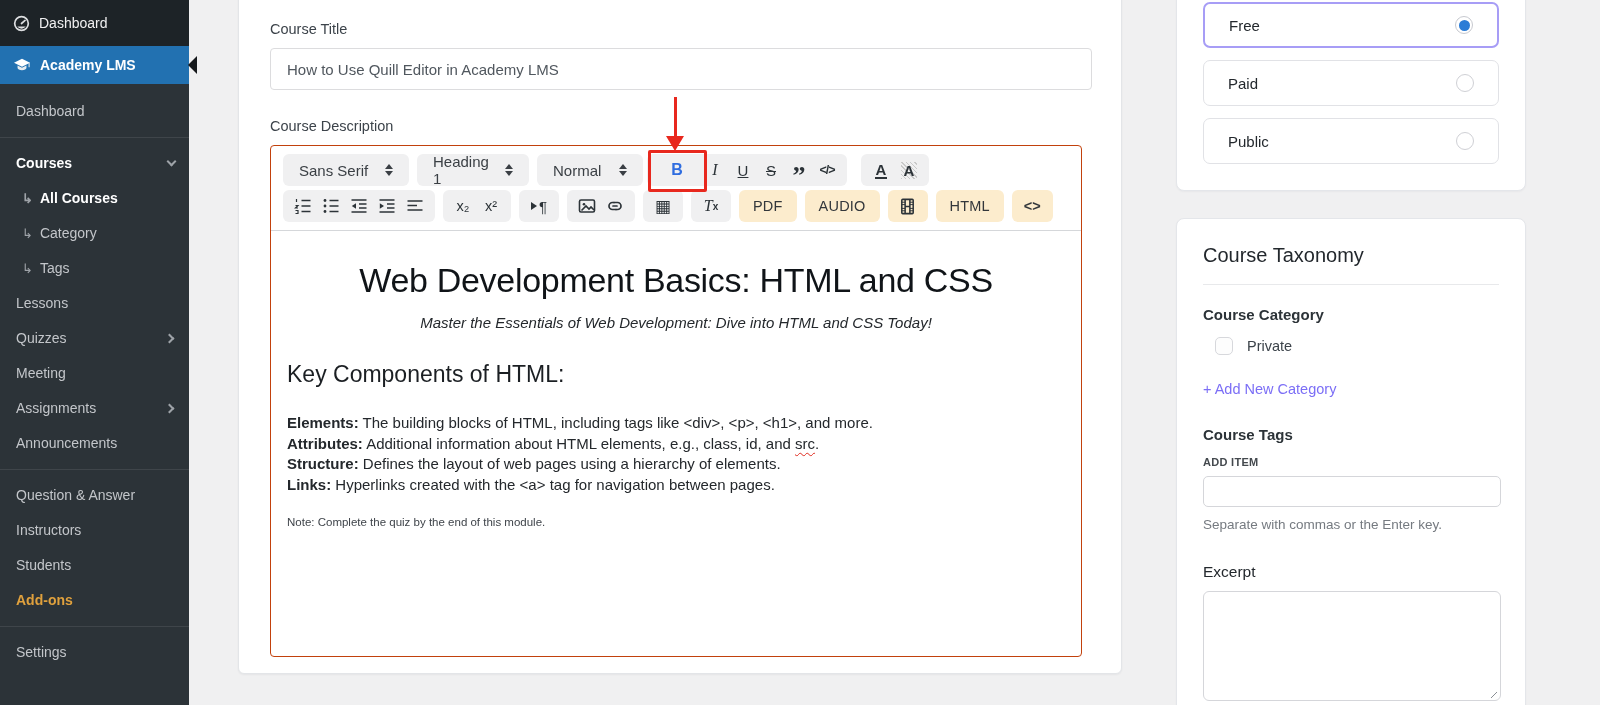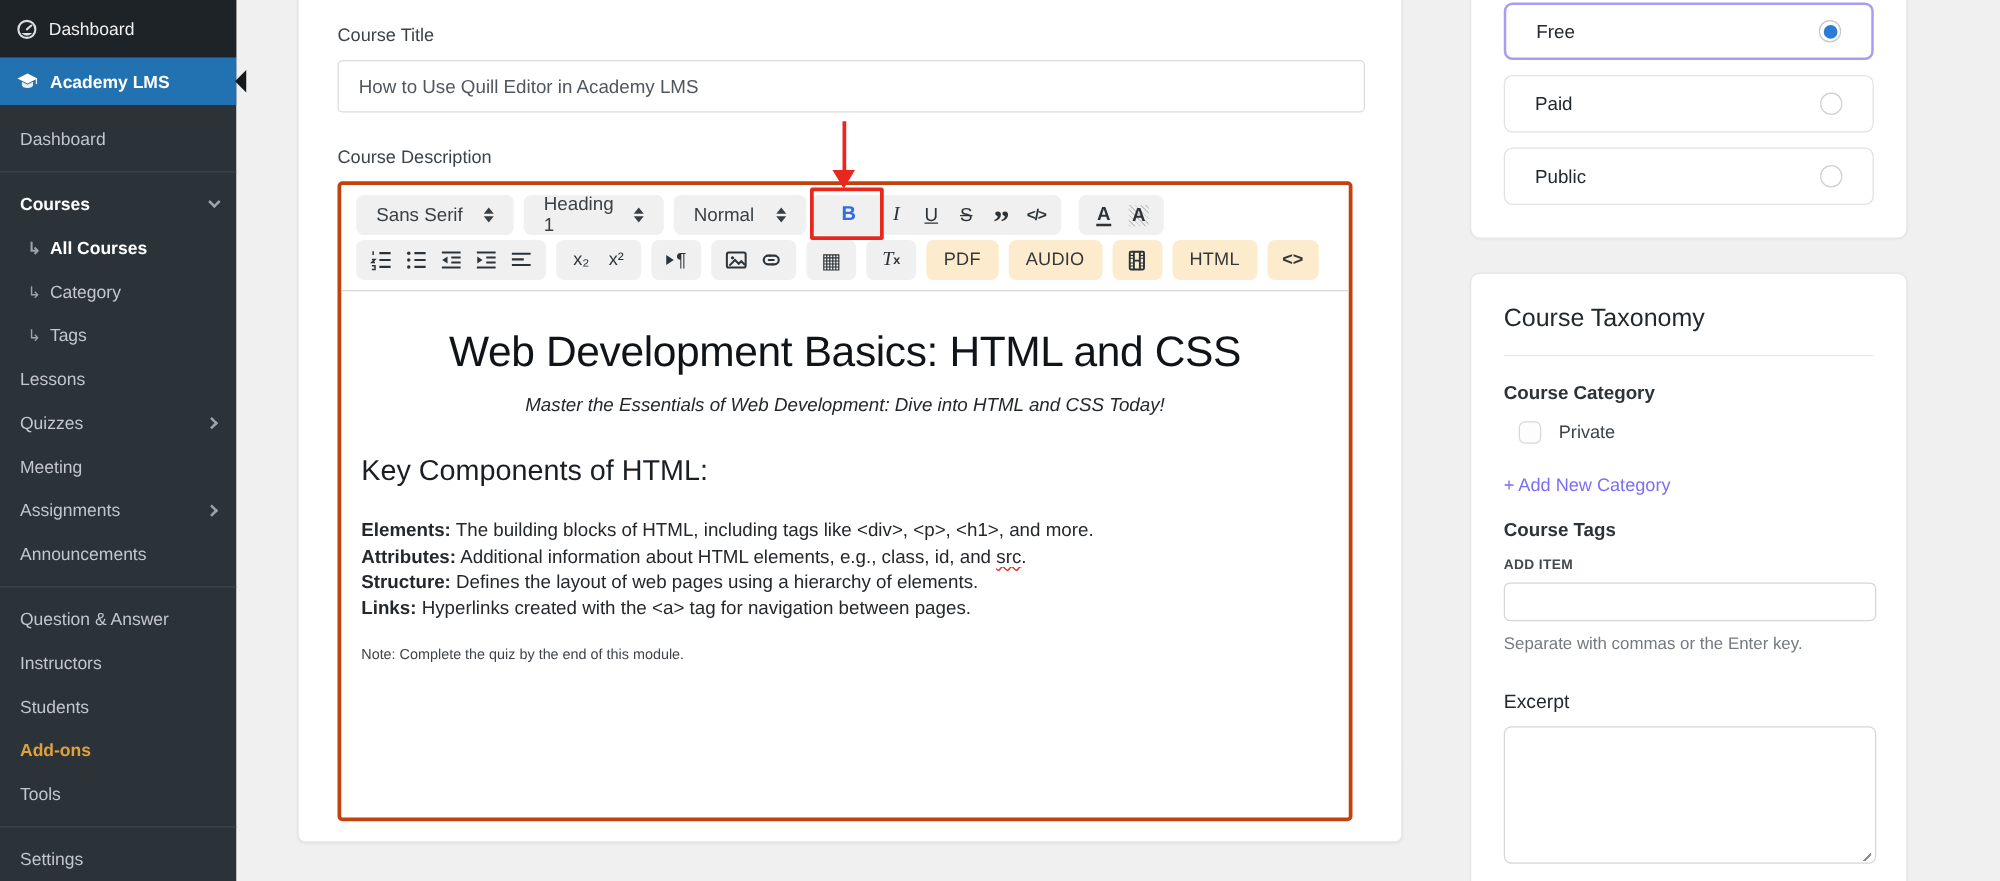--- a/index.html
+++ b/index.html
@@ -27,21 +27,21 @@
   .chev.right { transform:rotate(-45deg); margin-right:2px; }
 
   
   .card { position:absolute; left:238px; top:-8px; width:884px; height:682px; background:#fff; border:1px solid #e3e5e8; border-radius:6px; box-shadow:0 1px 2px rgba(16,24,40,.05); }
   .card-inner { padding:28px 31px 0 31px; }
   .field-label { font-size:14.5px; color:#3c434a; margin-bottom:11px; }
   .title-input { width:822px; height:42px; border:1px solid #dcdcde; border-radius:4px; font-size:15px; color:#50575e; padding:0 16px; font-family:"Liberation Sans",sans-serif; background:#fff; }
   .desc-label { margin-top:28px; }
 
   
-  .editor { margin-top:11px; width:812px; height:512px; border:3px solid #c2410c; border-radius:4px; background:#fff; overflow:hidden; }
+  .editor { margin-top:11px; width:812px; height:512px; border:1px solid #c2410c; border-radius:4px; background:#fff; overflow:hidden; }
   .qtoolbar { padding:8px 12px; border-bottom:1px solid #d5d7da; }
   .trow { display:flex; align-items:center; gap:8px; }
   .trow + .trow { margin-top:4px; }
   .pill { background:#f0f0f1; border-radius:6px; height:32px; display:flex; align-items:center; padding:0 6px; }
   .dropdown { justify-content:space-between; cursor:pointer; }
   .dropdown .dlabel { font-size:15px; color:#3a3f44; padding-left:10px; }
   .updown { display:inline-flex; flex-direction:column; gap:2px; margin:0 10px 0 12px; }
   .updown i { width:0; height:0; border-left:4px solid transparent; border-right:4px solid transparent; display:block; }
   .updown .up { border-bottom:5px solid #3a3f44; }
   .updown .dn { border-top:5px solid #3a3f44; }
@@ -93,21 +93,21 @@
   .radio.on i { width:11px; height:11px; border-radius:50%; background:#2b7cd6; display:block; }
 
   .panel.taxonomy { top:218px; height:520px; padding:25px 26px 0 26px; }
   .tax-title { font-size:20px; font-weight:500; color:#23282d; }
   .tax-divider { height:1px; background:#e8e9eb; margin:17px 0 21px 0; }
   .tax-sec { font-size:15px; font-weight:700; color:#2c3338; }
   .cat-row { display:flex; align-items:center; gap:14px; margin:14px 0 0 12px; cursor:pointer; }
   .checkbox { width:18px; height:18px; border:1px solid #d7d8dc; border-radius:5px; background:#fdfdfd; }
   .cat-name { font-size:14.5px; color:#3c434a; }
   .add-cat { margin-top:26px; font-size:14.5px; color:#7b6ef6; cursor:pointer; }
-  .tags-sec { margin-top:19px; }
+  .tags-sec { margin-top:29px; }
   .add-item { margin-top:13px; font-size:11px; font-weight:700; color:#44494e; letter-spacing:.3px; }
   .tag-input { margin-top:8px; width:298px; height:31px; border:1px solid #d5d6da; border-radius:5px; padding:0 10px; font-size:14px; font-family:"Liberation Sans",sans-serif; }
   .tag-help { margin-top:10px; font-size:13.5px; color:#757a80; }
   .excerpt-label { margin-top:31px; font-size:15.5px; font-weight:400; color:#23282d; }
   .excerpt-wrap { position:relative; margin-top:10px; width:298px; }
   .excerpt-area { width:298px; height:110px; border:1px solid #d5d6da; border-radius:6px; resize:none; font-family:"Liberation Sans",sans-serif; font-size:14px; padding:8px 10px; }
   .resize-corner { position:absolute; right:4px; bottom:7px; width:10px; height:10px; pointer-events:none;
     background:repeating-linear-gradient(135deg,#8a8f94 0 1.3px,transparent 1.3px 4.6px);
     clip-path:polygon(100% 0,100% 100%,0 100%); }
 </style>
@@ -182,23 +182,20 @@
           <span class="lbl">Question &amp; Answer</span>
         </li>
       <li class="item">
           <span class="lbl">Instructors</span>
         </li>
       <li class="item">
           <span class="lbl">Students</span>
         </li>
       <li class="item orange">
           <span class="lbl">Add-ons</span>
-        </li>
-      <li class="item">
-          <span class="lbl">Tools</span>
         </li>
       <li class="divider"></li>
       <li class="item">
           <span class="lbl">Settings</span>
         </li>
 
     </ul>
   </aside>
 
   <main class="card">

